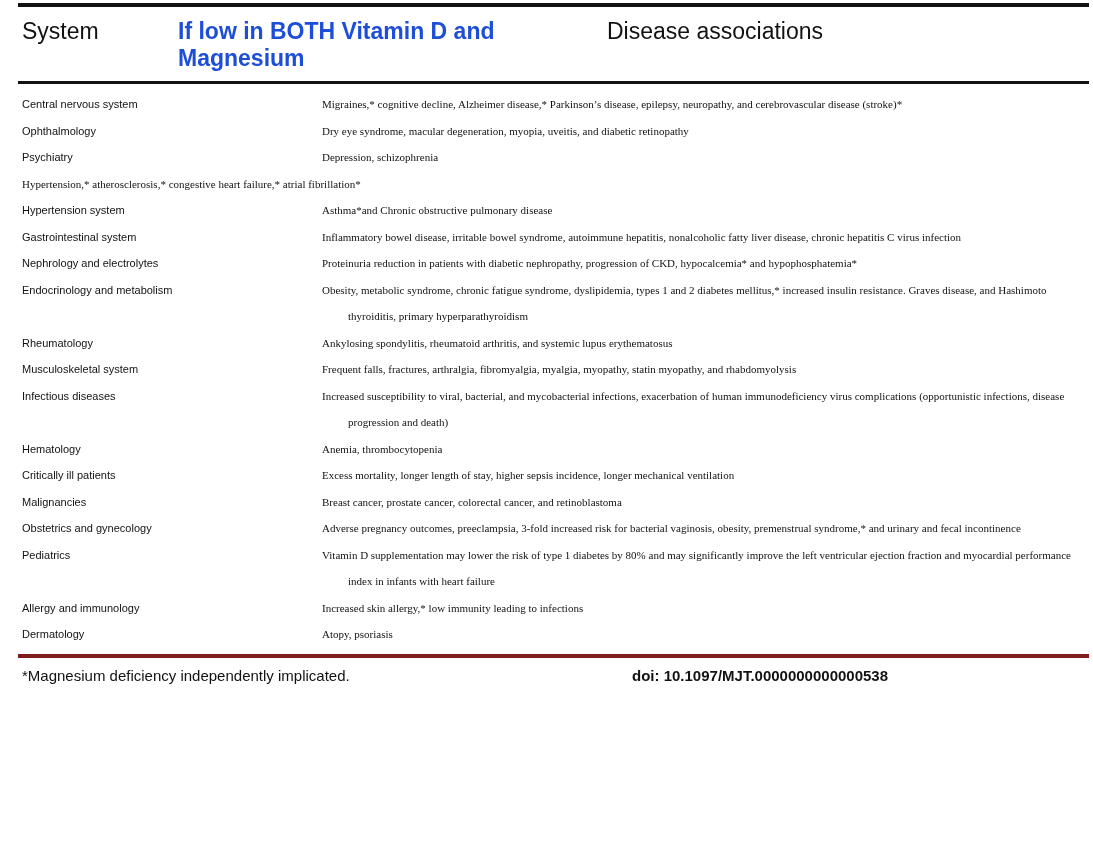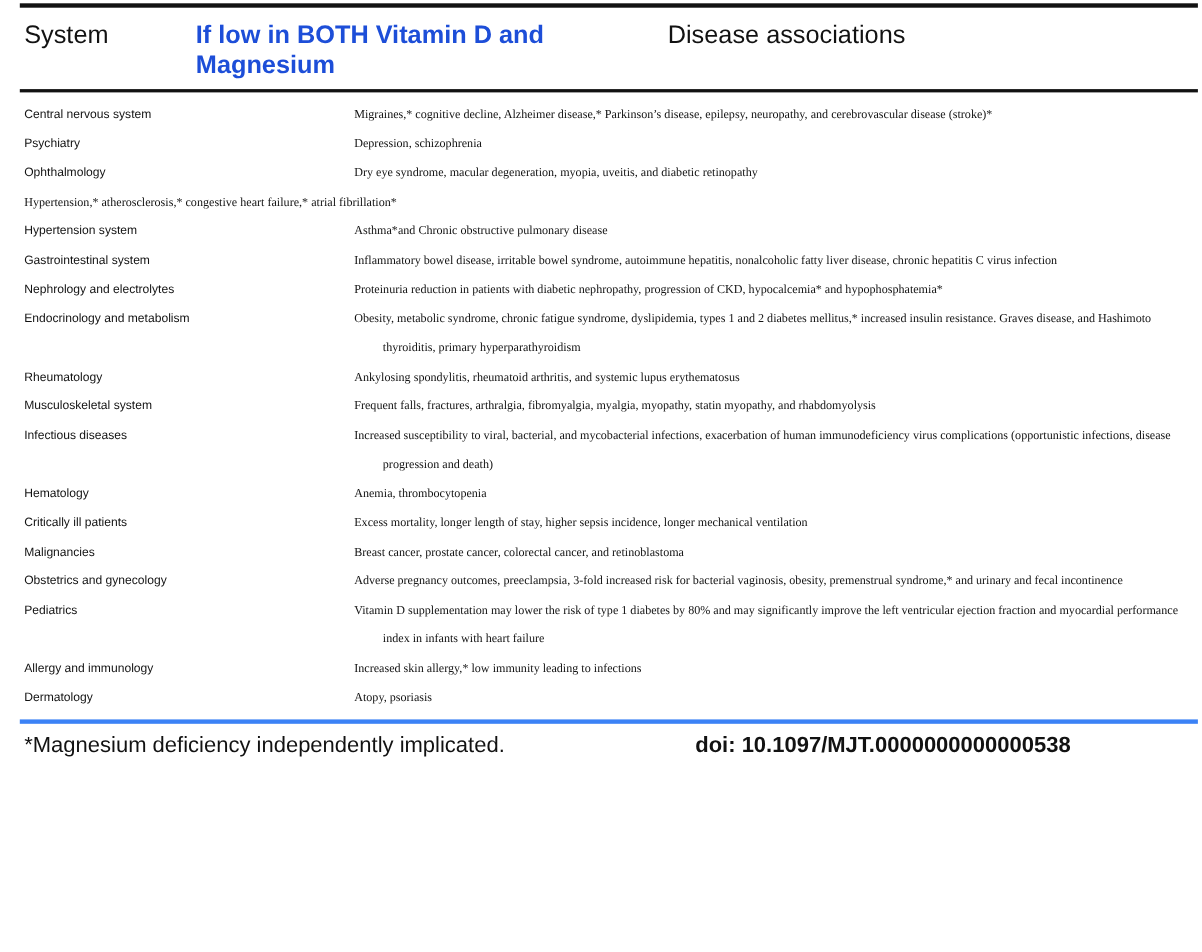--- a/index.html
+++ b/index.html
@@ -39,24 +39,24 @@
     padding-right: 10px;
     box-sizing: border-box;
   }
   .c-diseases {
     flex: 1;
     padding-left: 26px;
     text-indent: -26px;
     font-family: Liberation Serif, serif;
   }
   .tfoot {
-    border-top: 4px solid #3b82f6;
+    border-top: 4px solid #7f1d1d;
     position: relative;
     padding: 9px 0 0 4px;
-    font-size: 20px;
+    font-size: 15px;
   }
   .doi {
     position: absolute;
     left: 614px;
     top: 9px;
     font-weight: bold;
   }
 </style>
 </head>
 <body>
@@ -69,27 +69,27 @@
     <div class="h-dis">Disease associations</div>
   </div>
 
   <div class="tbody">
     <div class="trow">
       <div class="c-system">Central nervous system</div>
       <div class="c-diseases">Migraines,* cognitive decline, Alzheimer disease,* Parkinson’s disease, epilepsy, neuropathy, and cerebrovascular disease (stroke)*</div>
     </div>
 
     <div class="trow">
-      <div class="c-system">Psychiatry</div>
-      <div class="c-diseases">Depression, schizophrenia</div>
+      <div class="c-system">Ophthalmology</div>
+      <div class="c-diseases">Dry eye syndrome, macular degeneration, myopia, uveitis, and diabetic retinopathy</div>
     </div>
 
     <div class="trow">
-      <div class="c-system">Ophthalmology</div>
-      <div class="c-diseases">Dry eye syndrome, macular degeneration, myopia, uveitis, and diabetic retinopathy</div>
+      <div class="c-system">Psychiatry</div>
+      <div class="c-diseases">Depression, schizophrenia</div>
     </div>
 
     <div class="trow">
       <div class="c-diseases">Hypertension,* atherosclerosis,* congestive heart failure,* atrial fibrillation*</div>
     </div>
 
     <div class="trow">
       <div class="c-system">Hypertension system</div>
       <div class="c-diseases">Asthma*and Chronic obstructive pulmonary disease</div>
     </div>

